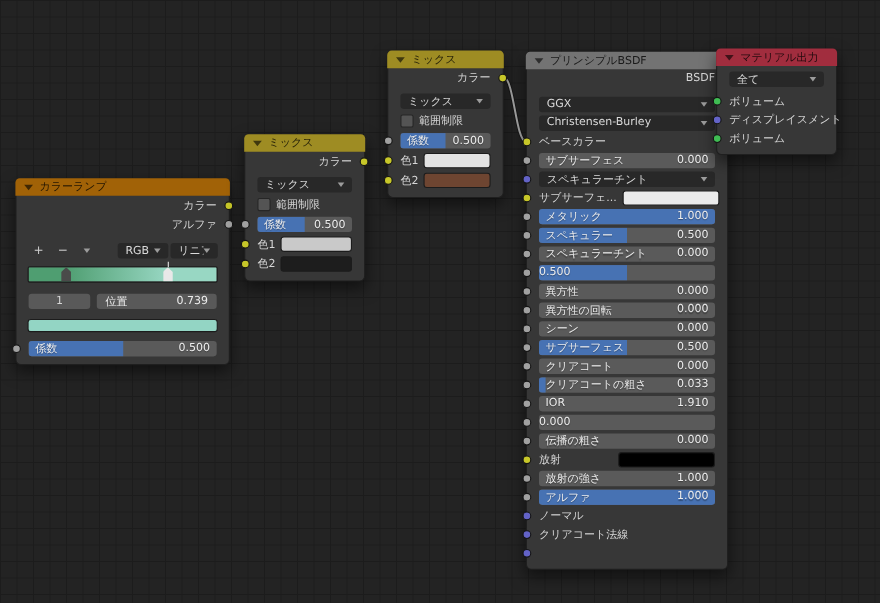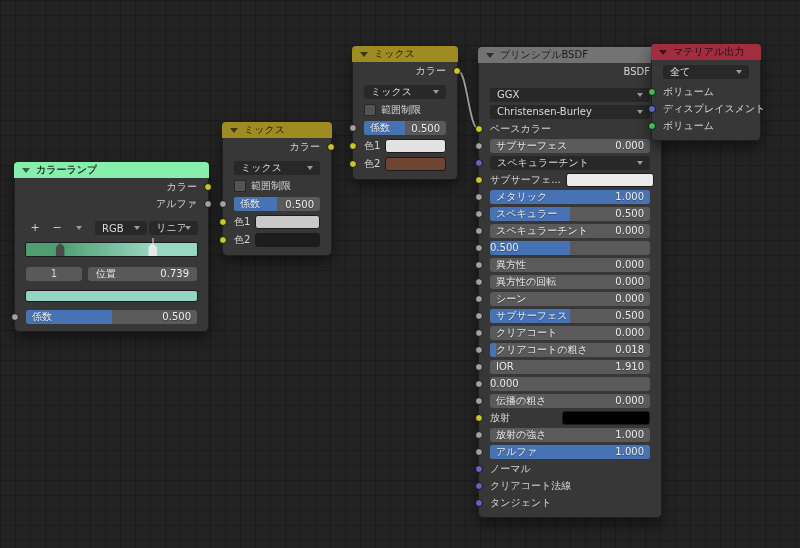--- a/index.html
+++ b/index.html
@@ -88,38 +88,38 @@
 <body>
 
 <svg class="wires" width="800" height="548">
   <path d="M 458 70.5 C 467 70.5, 469 128.5, 478 128.5" fill="none" stroke="#181818" stroke-width="3.4"></path>
   <path d="M 458 70.5 C 467 70.5, 469 128.5, 478 128.5" fill="none" stroke="#a8a8a8" stroke-width="1.8"></path>
   <path d="M 662 71.5 C 671 71.5, 674 91.5, 683 91.5" fill="none" stroke="#181818" stroke-width="3.4"></path>
   <path d="M 662 71.5 C 671 71.5, 674 91.5, 683 91.5" fill="none" stroke="#a8a8a8" stroke-width="1.8"></path>
 </svg>
 
 <div class="node" style="left:14px; top:162px; width:195px;">
-  <div class="header" style="background: #86efac; font-weight: bold;">
+  <div class="header" style="background: #a16207;">
     <span class="collapse-tri"></span>
     <span class="title">カラーランプ</span>
   </div>
   <div class="row">
     <span class="out-label">カラー</span>
     <span class="socket out" style="background: rgb(199, 199, 41);"></span>
   </div>
   <div class="row">
     <span class="out-label">アルファ</span>
     <span class="socket out" style="background: rgb(161, 161, 161);"></span>
   </div>
   <div class="spacer8"></div>
   <div class="toolbar">
     <span class="tbtn">+</span>
     <span class="tbtn">−</span>
     <span class="tbtn"><span class="chevron"></span></span>
-    <div class="widget dropdown" style="flex:1.1; margin-left:4px;">
+    <div class="widget dropdown" style="flex:1.1; margin-left:16px;">
       <span class="dlbl">RGB</span>
       <span class="chevron"></span>
     </div>
     <div class="widget dropdown" style="flex:1;">
       <span class="dlbl">リニア</span>
       <span class="chevron"></span>
     </div>
   </div>
   <div class="ramp-bar" style="background: linear-gradient(90deg, rgb(79, 158, 113) 0%, rgb(79, 158, 113) 20%, rgb(152, 215, 195) 74%, rgb(152, 215, 195) 100%);">
     <span class="ramp-handle" style="left: 20%; background: rgb(74, 74, 74);"></span>
@@ -355,21 +355,21 @@
       <span class="lbl">クリアコート</span>
       <span class="val">0.000</span>
     </div>
   </div>
 
   <div class="row">
     <span class="socket in" style="background: rgb(161, 161, 161);"></span>
     <div class="widget slider">
       <span class="fill" style="width: 4%; background: rgb(71, 114, 179);"></span>
       <span class="lbl">クリアコートの粗さ</span>
-      <span class="val">0.018</span>
+      <span class="val">0.033</span>
     </div>
   </div>
 
   <div class="row">
     <span class="socket in" style="background: rgb(161, 161, 161);"></span>
     <div class="widget slider">
       <span class="fill" style="width: 0%; background: rgb(71, 114, 179);"></span>
       <span class="lbl">IOR</span>
       <span class="val">1.910</span>
     </div>
@@ -419,21 +419,20 @@
   <div class="row">
     <span class="socket in" style="background: rgb(99, 99, 199);"></span>
     <span class="in-label">ノーマル</span>
   </div>
   <div class="row">
     <span class="socket in" style="background: rgb(99, 99, 199);"></span>
     <span class="in-label">クリアコート法線</span>
   </div>
   <div class="row">
     <span class="socket in" style="background: rgb(99, 99, 199);"></span>
-    <span class="in-label">タンジェント</span>
   </div>
 </div>
 
 <div class="node" style="left:651px; top:44px; width:110px;">
   <div class="header" style="background: rgb(161, 45, 62);">
     <span class="collapse-tri"></span>
     <span class="title">マテリアル出力</span>
   </div>
   <div class="row" style="margin-top:4px; height:15px;font-family:Liberation Mono, monospace;">
     <div class="widget dropdown">

